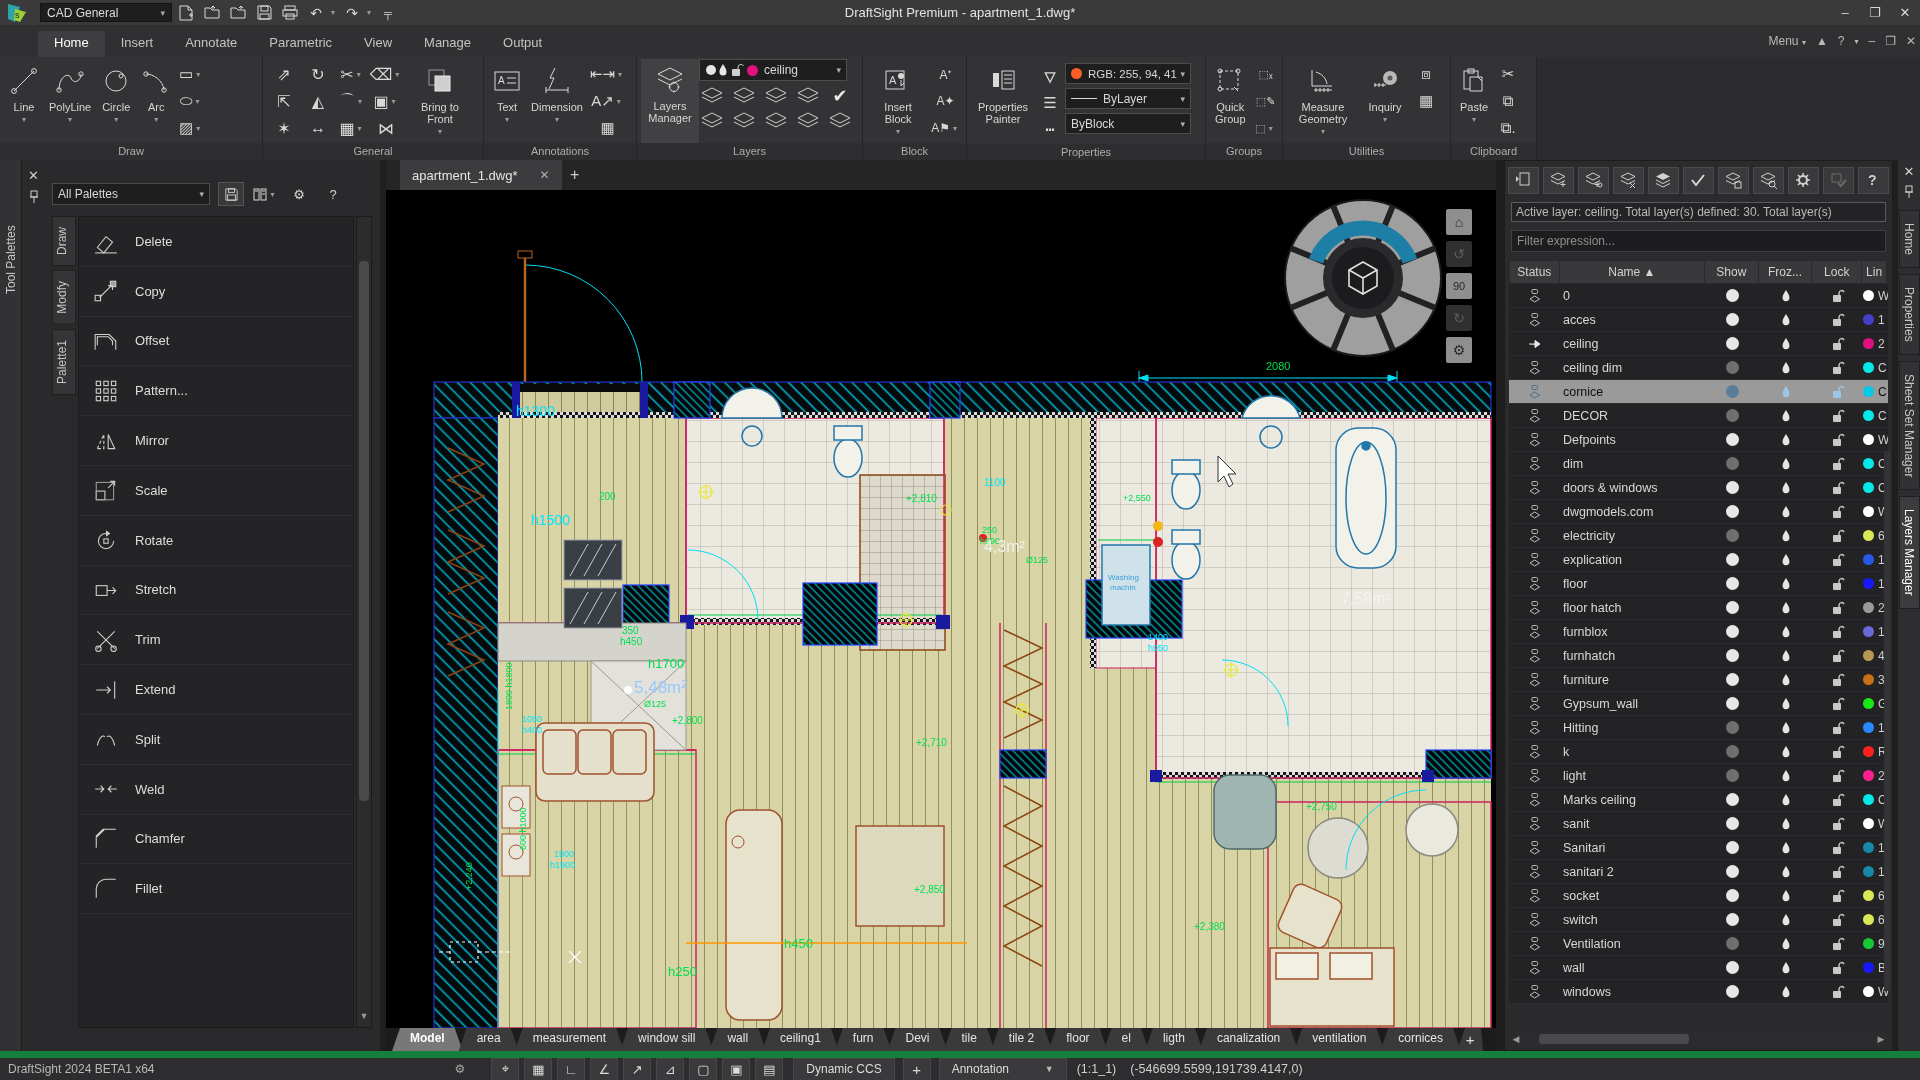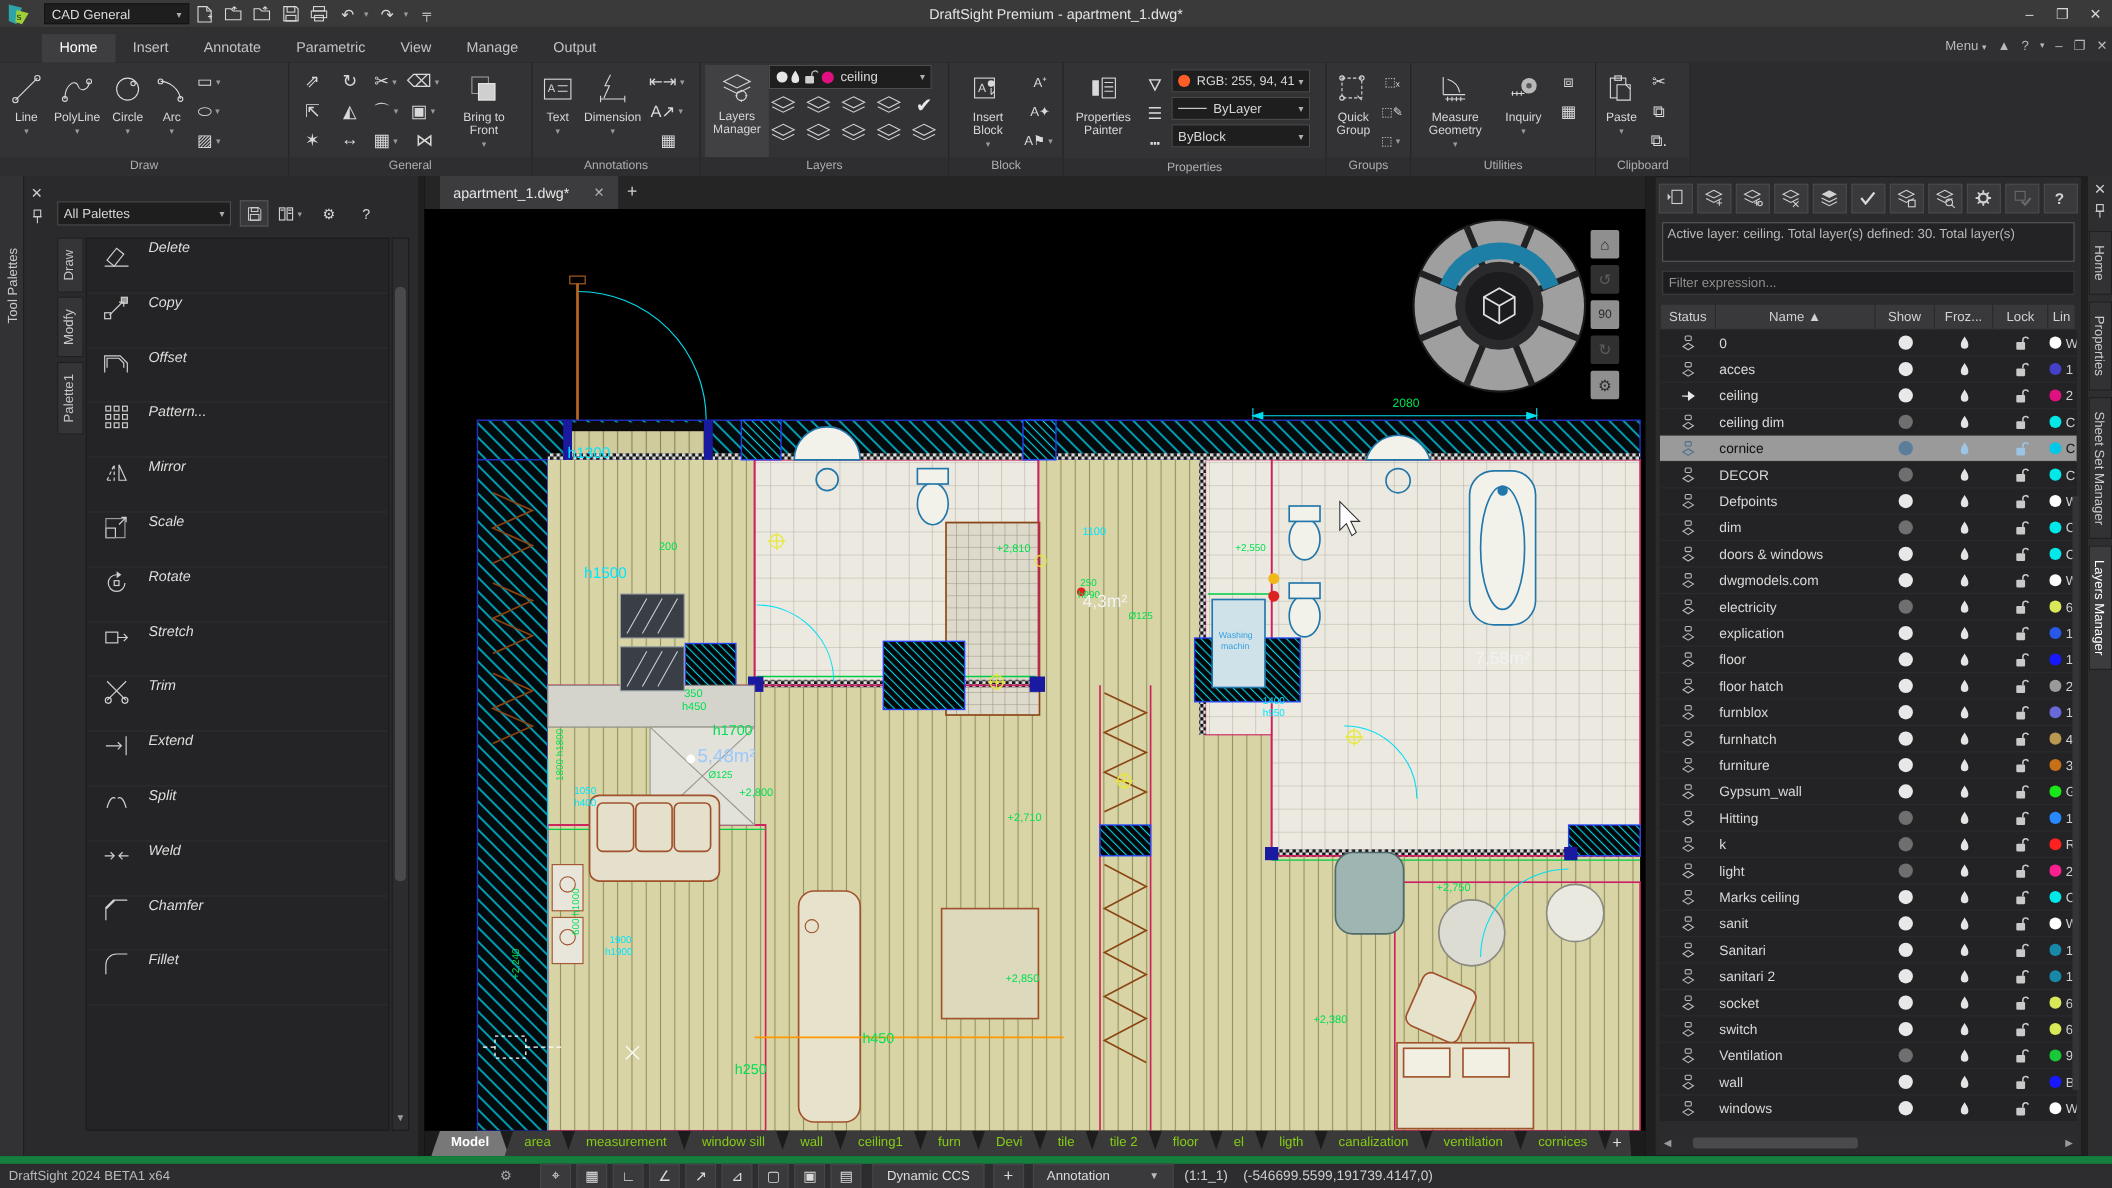--- a/index.html
+++ b/index.html
@@ -57,53 +57,53 @@
   #tp-close { position:absolute; left:28px; top:8px; color:#cfcfcf; font-size:13px; }
   #tp-pin { position:absolute; left:28px; top:30px; }
   #tp-header { position:absolute; left:52px; top:22px; display:flex; align-items:center; }
   #tp-combo { width:158px; height:22px; }
   .tp-hbtn { width:26px; height:24px; border:1px solid #555; margin-left:8px; display:flex; align-items:center; justify-content:center; color:#d5d5d5; font-size:13px; background:#39393b; }
   .tp-hbtn.noborder { border:none; background:none; }
   #tp-sidetabs { position:absolute; left:52px; top:56px; width:26px; }
   .tp-sidetab { writing-mode:vertical-rl; transform:rotate(180deg); background:#353537; border:1px solid #1f1f1f;
     color:#c6c6c6; font-size:12px; padding:10px 2px; margin-bottom:4px; min-height:48px; text-align:center; width:24px; }
   #tp-list { position:absolute; left:78px; top:56px; width:276px; height:812px; background:#242426; border:1px solid #1c1c1c; overflow:hidden; }
-  .tp-item { height:49.8px; display:flex; border-bottom:1px solid #2e2e30; padding-left:14px;font-style:italic; }
+  .tp-item { height:49.8px; display:flex; align-items:center; border-bottom:1px solid #2e2e30; padding-left:14px; }
   .tp-item svg { flex:none; }
   .tp-item span.lbl { margin-left:16px; color:#dedede; font-size:13px; }
   #tp-scroll { position:absolute; left:356px; top:56px; width:16px; height:812px; background:#2c2c2e; border:1px solid #1c1c1c; }
   #tp-thumb { position:absolute; left:2px; top:44px; width:10px; height:540px; background:#4a4a4c; border-radius:4px; }
   #tp-down { position:absolute; left:0; bottom:0; width:14px; height:16px; color:#9a9a9a; font-size:9px; text-align:center; }
 
   
   #docarea { position:absolute; left:386px; top:160px; width:1110px; height:891px; background:#000; }
   #doctabs { position:absolute; left:0; top:0; width:1110px; height:30px; background:#252526; display:flex; align-items:stretch; }
   .doctab { background:#3c3c3e; color:#e6e6e6; font-size:13px; display:flex; align-items:center; padding:0 12px; margin-left:14px; }
   .doctab .x { margin-left:22px; color:#b0b0b0; font-size:12px; }
   #doctab-add { width:26px; display:flex; align-items:center; justify-content:center; color:#cfcfcf; font-size:16px; }
   #canvas-wrap { position:absolute; left:0; top:30px; width:1110px; height:838px; background:#000; }
   #navbtns { position:absolute; left:1060px; top:19px; width:26px; }
   .navbtn { width:26px; height:26px; margin-bottom:6px; display:flex; align-items:center; justify-content:center;
     background:#8f8f8f; color:#2a2a2a; font-size:14px; border-radius:2px; }
   .navbtn.faded { background:#303030; color:#5c5c5c; }
 
   
   #sheetrow { position:absolute; left:0; top:868px; width:1110px; height:23px; background:#1c1c1c; display:flex; align-items:stretch; padding-left:6px; }
-  .stab { clip-path:polygon(8px 0, calc(100% - 8px) 0, 100% 100%, 0 100%); background:#3a3a3a; color:#84cc16;
+  .stab { clip-path:polygon(8px 0, calc(100% - 8px) 0, 100% 100%, 0 100%); background:#3a3a3a; color:#e5e5e5;
     padding:3px 18px 0; font-size:12px; margin-right:-4px; text-align:center; }
   .stab.active { background:#787878; color:#ffffff; font-weight:bold; }
   #stab-add { width:26px; display:flex; align-items:center; justify-content:center; color:#e0e0e0; font-size:15px; background:#3a3a3a;
     clip-path:polygon(8px 0, calc(100% - 2px) 0, 100% 100%, 0 100%); }
 
   
   #layerspanel { position:absolute; left:1504px; top:160px; width:389px; height:891px; background:#2b2b2d; border:1px solid #1c1c1c; }
   #lp-toolbar { display:flex; align-items:center; padding:6px 3px 4px; gap:4px; }
   .lp-btn { width:31px; height:27px; background:#3a3a3c; border:1px solid #4a4a4c; display:flex; align-items:center; justify-content:center; }
   .lp-btn svg { display:block; }
-  #lp-info { margin:4px 6px 0; height:36px; border:1px solid #5a5a5c; background:#232325; color:#b9b9b9;
+  #lp-info { margin:4px 6px 0; height:20px; border:1px solid #5a5a5c; background:#232325; color:#b9b9b9;
     font-size:12px; line-height:18px; padding:0 4px; white-space:nowrap; overflow:hidden; }
   #lp-filter { margin:8px 6px 0; height:22px; border:1px solid #3f3f41; background:#1d1d1f; color:#8f8f8f;
     font-size:12px; line-height:20px; padding:0 5px; }
   #lp-grid { margin:8px 0 0 4px; width:379px; }
   #lp-head { display:flex; background:#39393b; border:1px solid #2a2a2c; height:24px; }
   .lp-hc { color:#d2d2d2; font-size:12px; line-height:22px; text-align:center; border-right:1px solid #2a2a2c; }
   #lp-rows { height:720px; overflow:hidden; background:#232325; }
   .lp-row { display:flex; height:24px; align-items:center; border-bottom:1px solid #2c2c2e; }
   .lp-row.sel { background:#9a9a9a; }
   .lp-cell { display:flex; align-items:center; justify-content:center; flex:none; }

